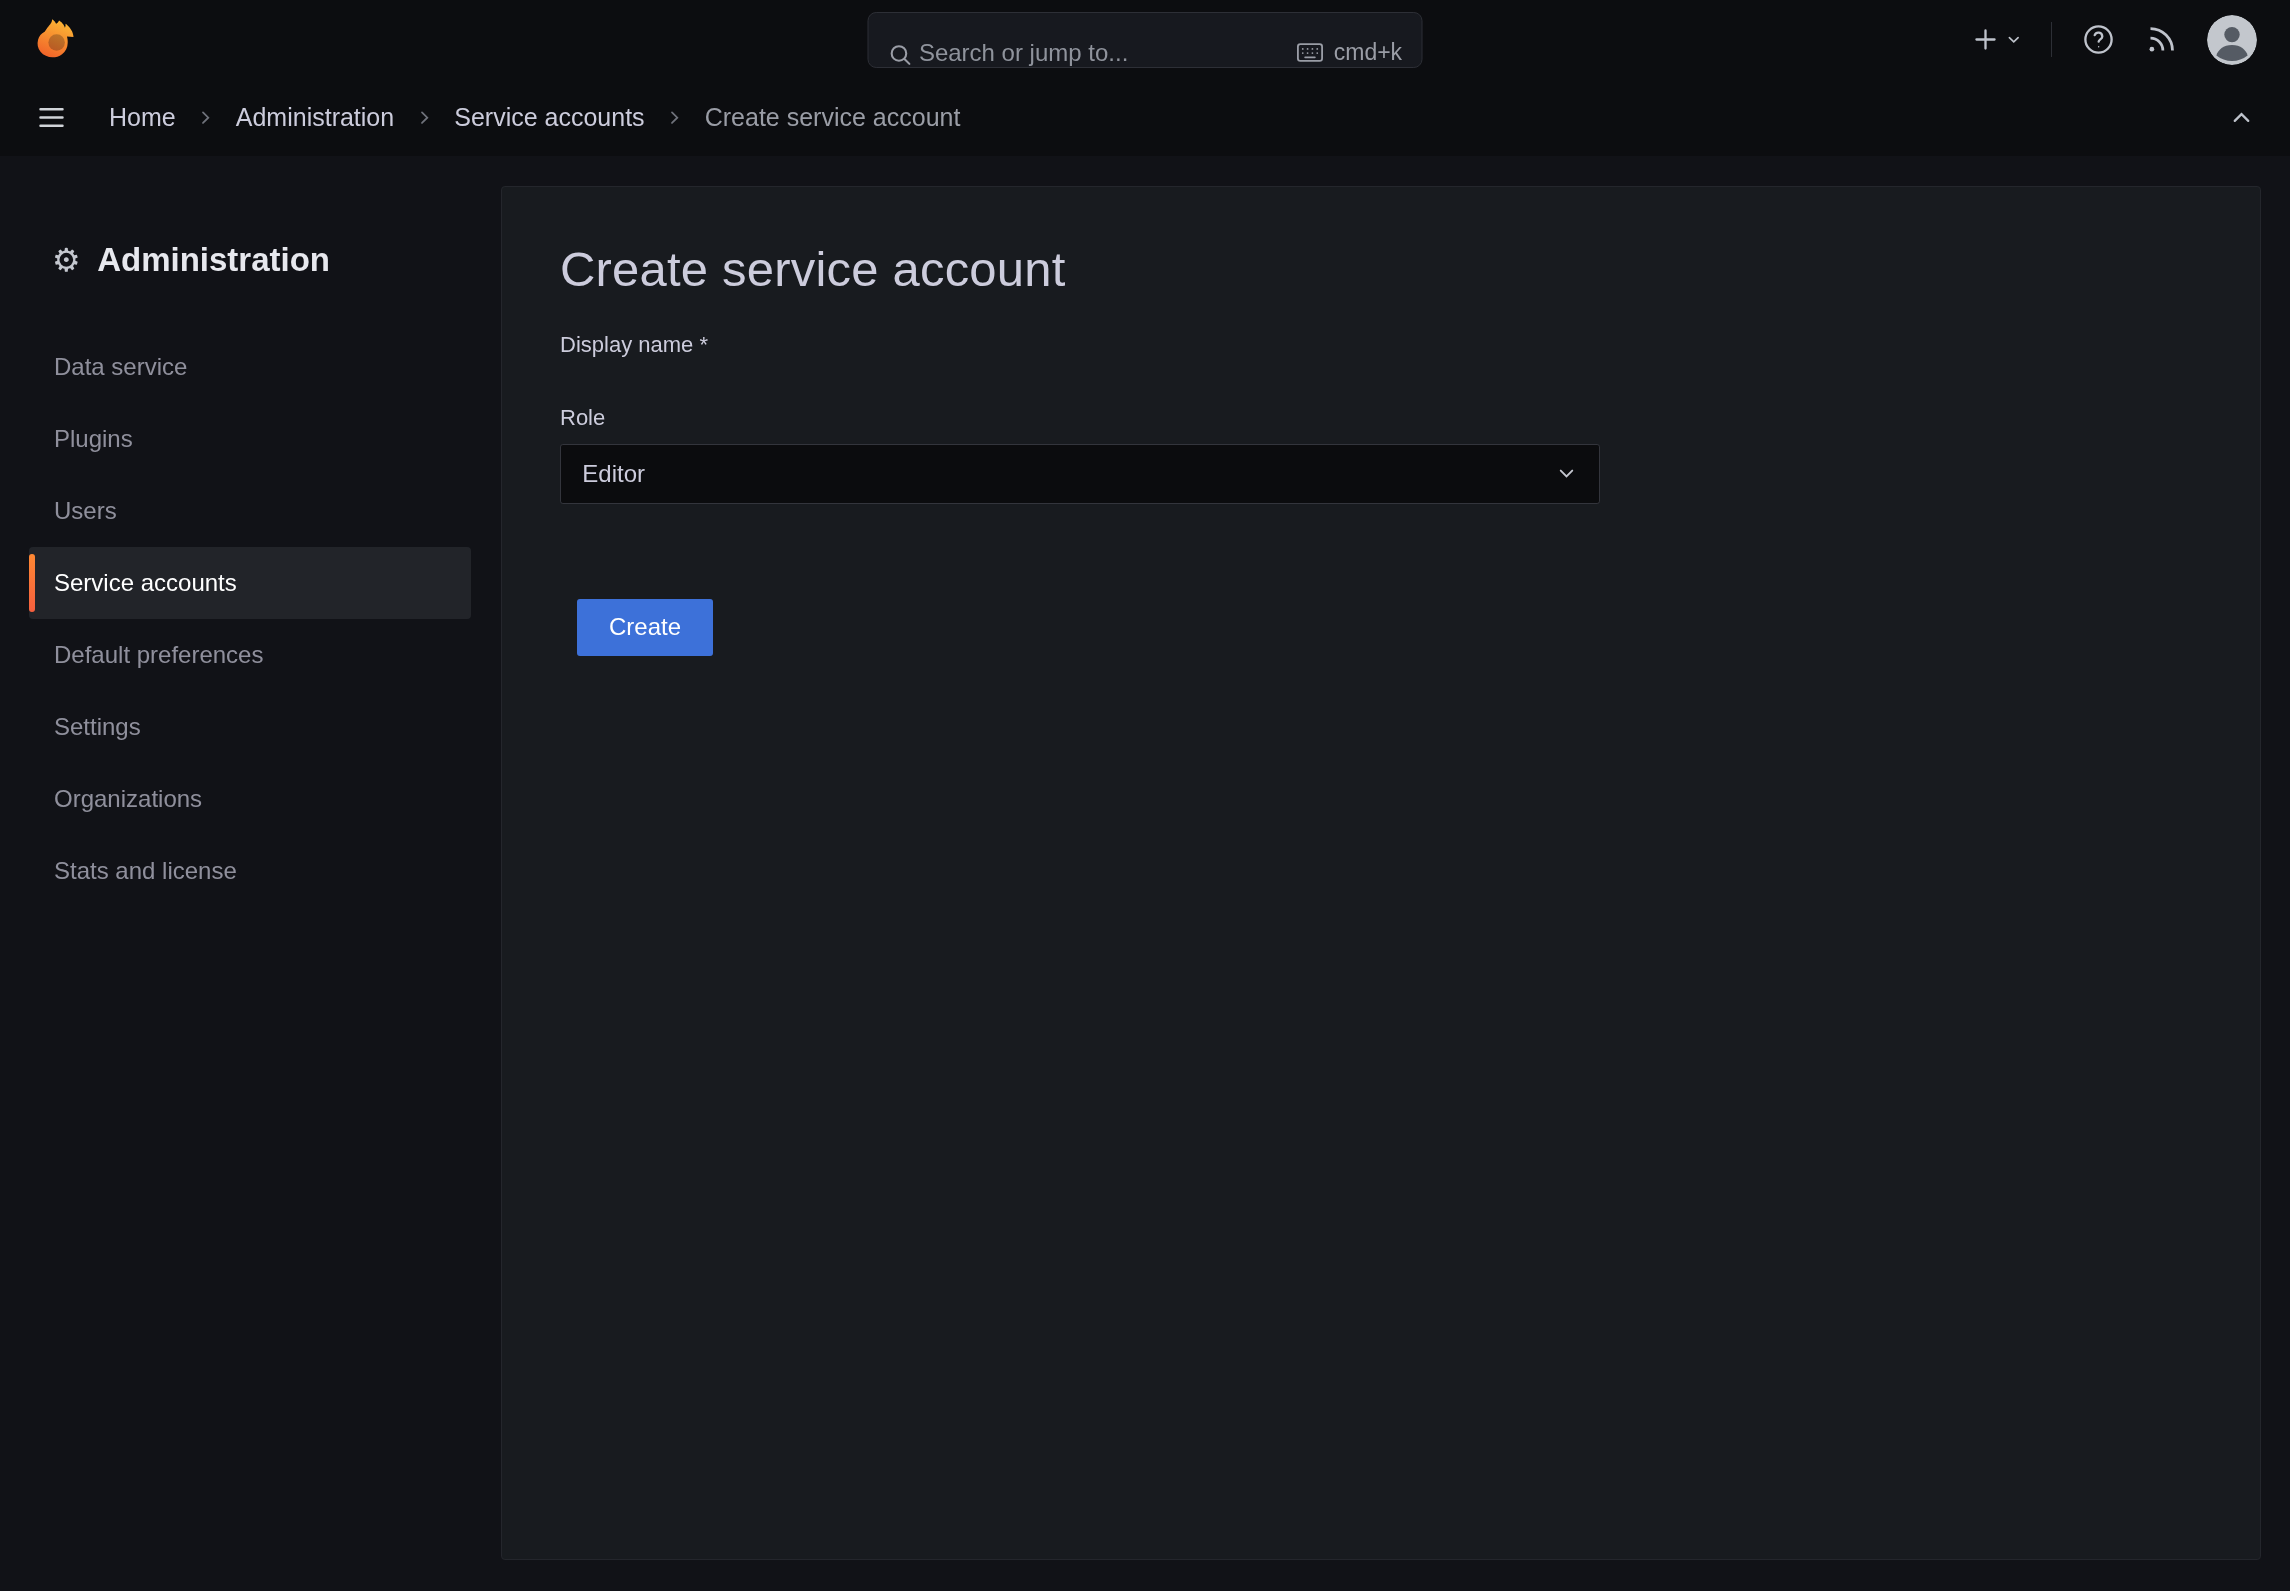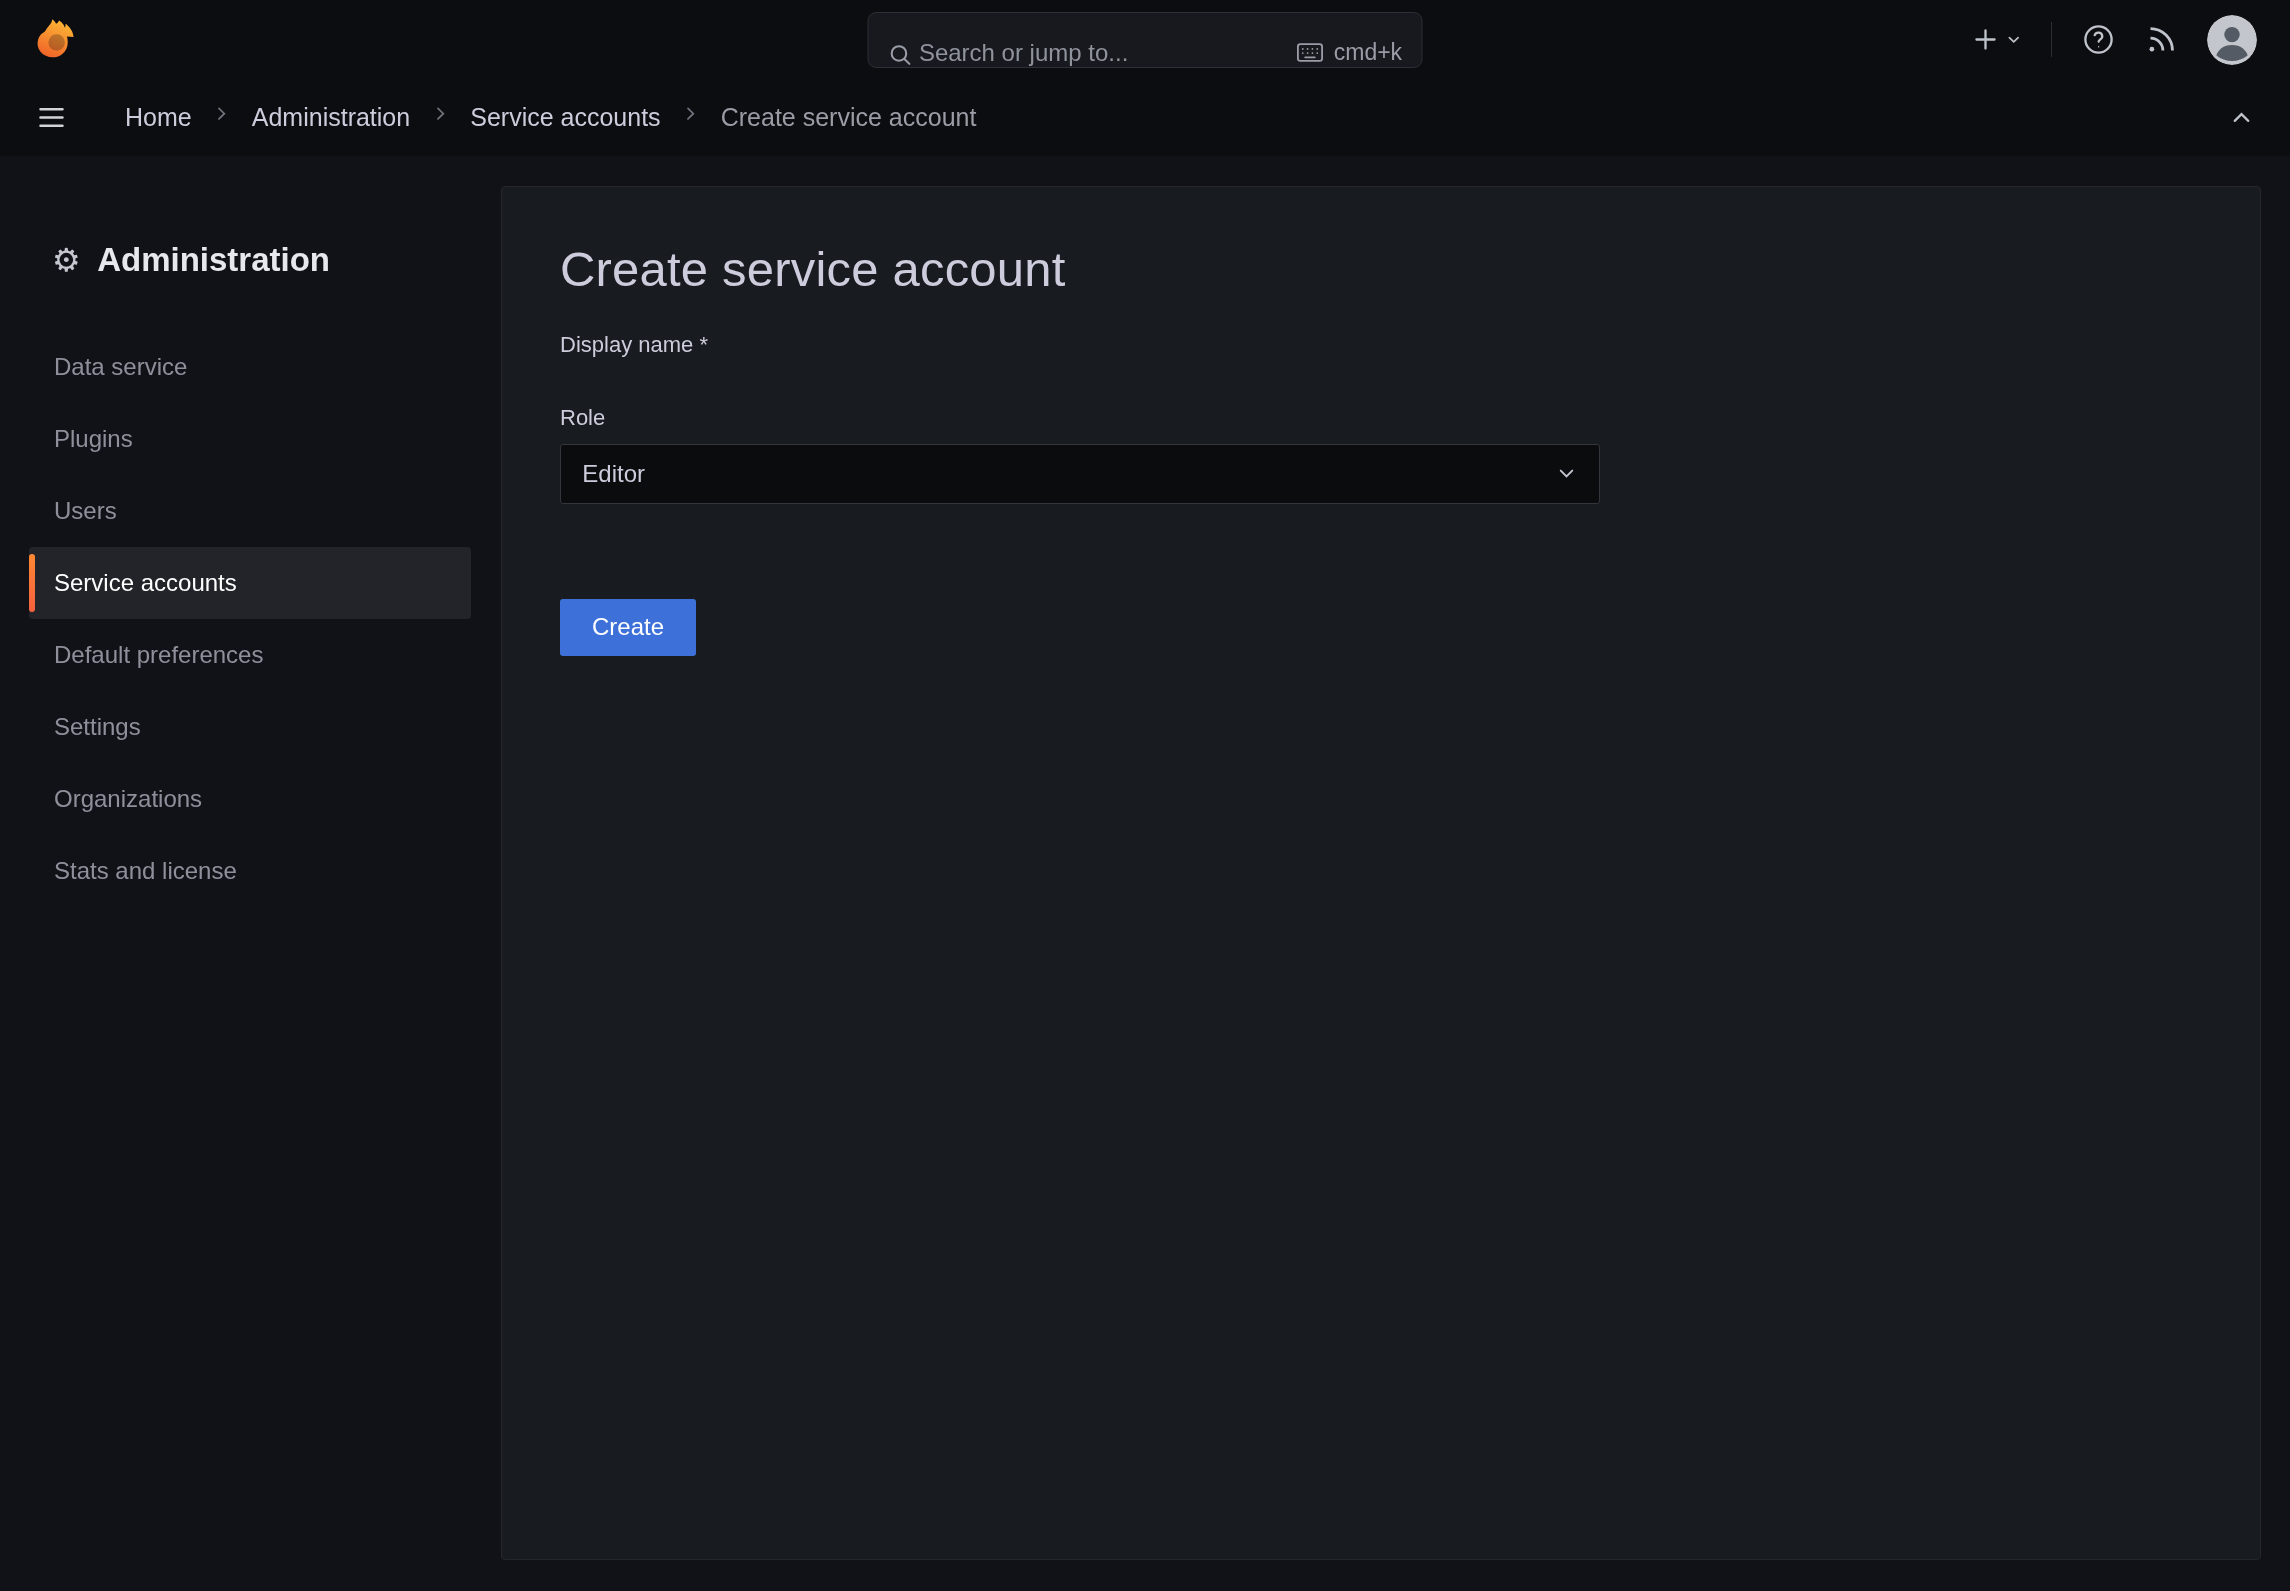--- a/index.html
+++ b/index.html
@@ -41,21 +41,21 @@
   .plus-group { display:flex; align-items:center; gap:3.9px; }
   .v-divider { width:1px; height:35px; background:#2d2f36; }
   .avatar { width:50px; height:50px; border-radius:50%; overflow:hidden; cursor:pointer; display:flex; }
 
   
   .crumb-bar {
     height:77px; background:#0c0d10;
     display:flex; align-items:center; padding:0 35px; gap:41px;
   }
   .hamburger { color:#d0d3d8; display:flex; cursor:pointer; background:none; border:none; }
-  .breadcrumbs { display:flex; align-items:flex-start; gap:19.4px; list-style:none; font-size:25px;margin-left:16px; }
+  .breadcrumbs { display:flex; align-items:center; gap:19.4px; list-style:none; font-size:25px; }
   .breadcrumbs a { color:#ccccdc; text-decoration:none; cursor:pointer; }
   .crumb-sep { color:#6f727b; display:flex; }
   .crumb-current { color:#9a9da6; }
   .collapse-btn { margin-left:auto; color:#bfc3cc; display:flex; cursor:pointer; background:none; border:none; }
 
   
   .content { position:relative; height:1436px; }
 
   .sidebar { position:absolute; left:29px; top:0; width:442px; }
   .sidebar-header {
@@ -98,21 +98,21 @@
     width:1040px; height:60px; background:#0b0c0e;
     border:1px solid #33353c; border-radius:2.9px;
     padding:0 21.3px; color:#ccccdc; font-size:24px;
     display:flex; align-items:center; justify-content:space-between;
     cursor:pointer;
   }
   .select-input .chev { color:#c4c7cf; display:flex; }
   .create-btn {
     margin-top:95px; height:57px; padding:0 32px;
     background:#3d71d9; color:#ffffff; border:none; border-radius:2.9px;
-    font-size:24px; font-weight:500; font-family:inherit; cursor:pointer;
+    font-size:24px; font-weight:500; font-family:inherit; cursor:pointer;margin-left:17px;
   }
 </style>
 </head>
 <body>
 
 <header class="topbar">
   <div class="logo">
     <svg width="45" height="45" viewBox="0 0 24 24">
       <defs>
         <linearGradient id="gflame" x1="0" y1="1" x2="0.4" y2="0">

